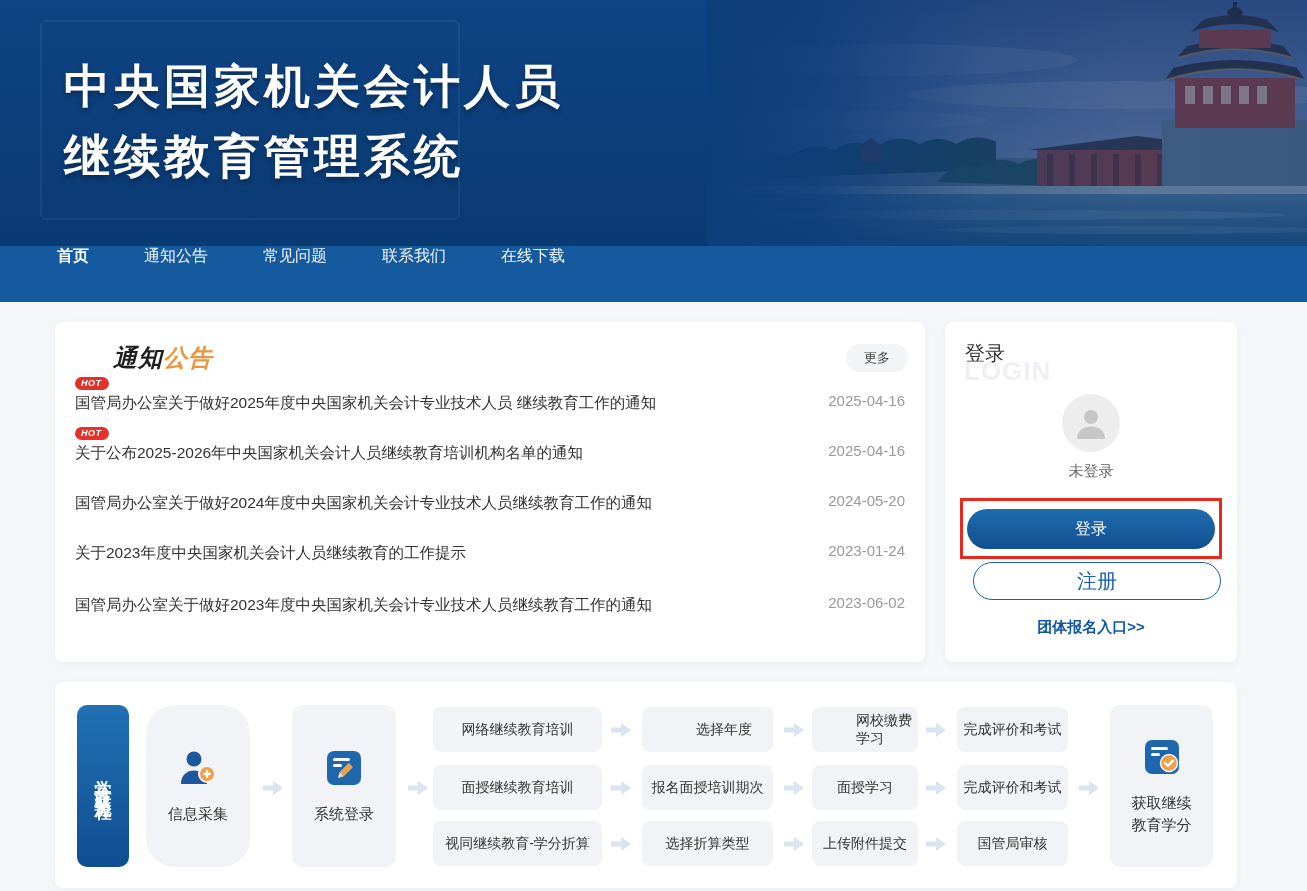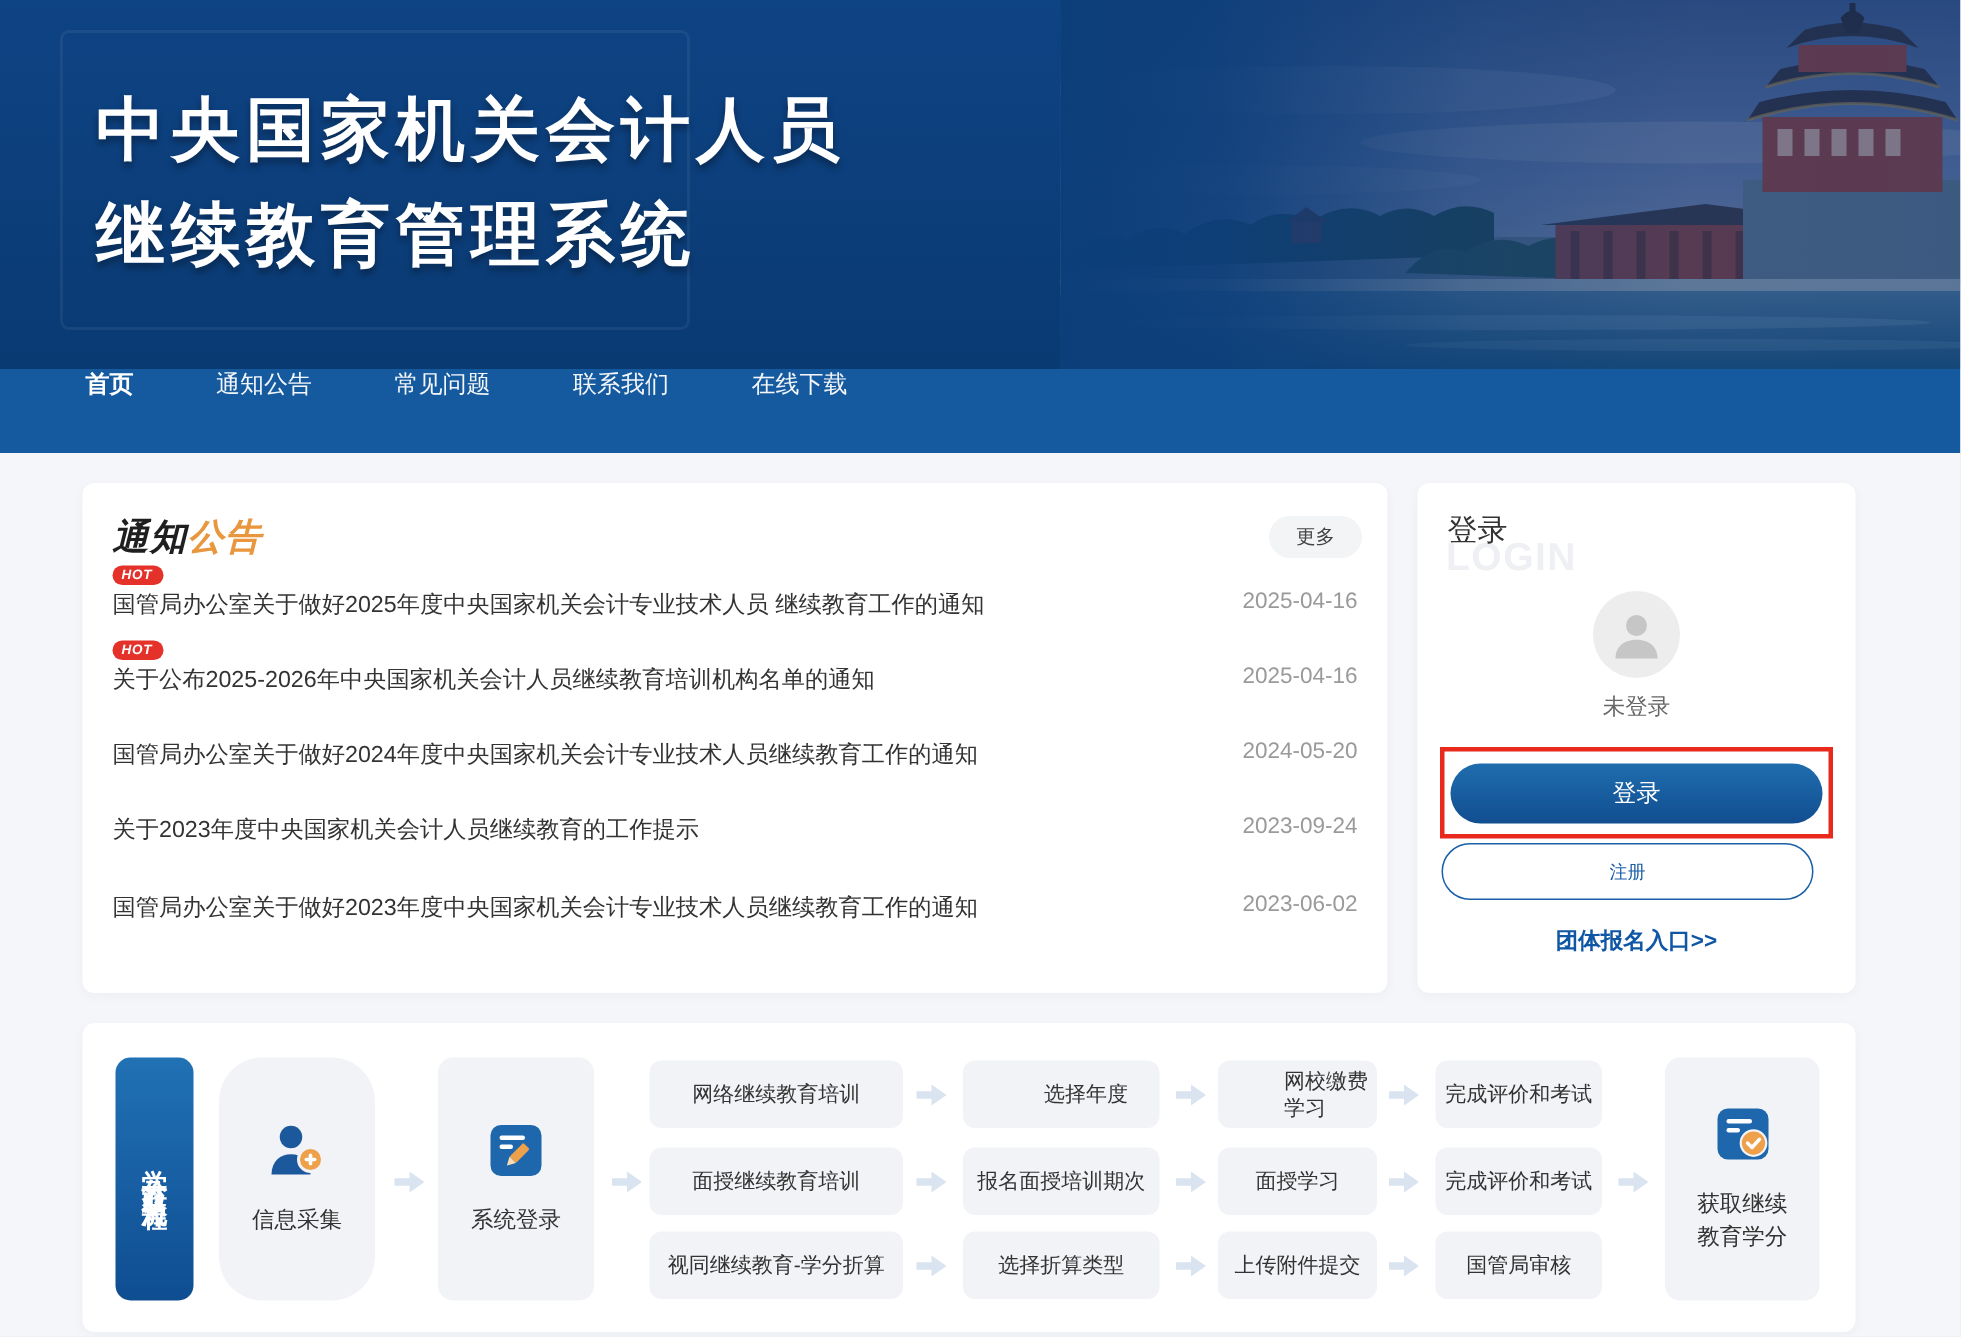--- a/index.html
+++ b/index.html
@@ -28,40 +28,40 @@
   .nav-item:nth-child(n+2){ margin-left:55px; }
 
   
   .card { position:absolute; background:#ffffff; border-radius:8px; box-shadow:0 2px 8px rgba(30,60,110,0.04); }
   .notice-card { left:55px; top:322px; width:870px; height:340px; }
   .login-card  { left:945px; top:322px; width:292px; height:340px; }
   .flow-card   { left:55px; top:682px; width:1182px; height:206px; }
 
   
   .notice-title { position:absolute; left:20px; top:20px; font-size:24px; font-weight:bold; font-style:italic; letter-spacing:1px; }
-  .notice-title .t1 { color:#1f1f1f; }
+  .notice-title .t1 { color:#1f1f1f;margin-left:38px; }
   .notice-title .t2 { color:#e8973f;text-align:center; }
   .more-pill { position:absolute; left:791px; top:22px; width:62px; height:28px; background:#f2f4f6;
             border-radius:14px; font-size:13px; color:#444; display:flex; align-items:center; justify-content:center; cursor:pointer; }
   .hot-badge { position:absolute; left:20px; display:inline-block; background:#e4322b; color:#fff;
             font-size:9px; font-weight:bold; font-style:italic; padding:1px 7px 2px 6px; border-radius:7px; letter-spacing:.5px; }
   .n-title { position:absolute; left:20px; font-size:15.5px; color:#333; max-width:700px; white-space:nowrap; cursor:pointer; }
   .n-date  { position:absolute; right:20px; font-size:15px; color:#9a9a9a; }
 
   
   .login-title { position:absolute; left:20px; top:18px; font-size:20px; color:#333; z-index:2; }
   .login-ghost { position:absolute; left:19px; top:34px; font-size:26px; font-weight:bold; color:#eef0f4; letter-spacing:1px; z-index:1; }
   .avatar { position:absolute; left:117px; top:72px; width:58px; height:58px; }
   .login-status { position:absolute; left:0; top:140px; width:100%; text-align:center; font-size:15px; color:#666; }
   .highlight-box { position:absolute; left:15px; top:176px; width:262px; height:61px; border:3px solid #e8291c; }
   .btn-login { position:absolute; left:22px; top:187px; width:248px; height:40px; border:none; border-radius:20px;
             background:linear-gradient(180deg,#1f6dae 0%,#114e90 100%); color:#fff; font-size:16px; cursor:pointer;
             font-family:inherit; }
-  .btn-register { position:absolute; left:16px; top:240px; width:248px; height:38px; background:#fff;
-            border:1.5px solid #1a5fa8; border-radius:19px; color:#1a5fa8; font-size:12px; cursor:pointer; font-family:inherit; }
+  .btn-register { position:absolute; left:28px; top:240px; width:248px; height:38px; background:#fff;
+            border:1.5px solid #1a5fa8; border-radius:19px; color:#1a5fa8; font-size:20px; cursor:pointer; font-family:inherit; }
   .group-link { position:absolute; left:0; top:296px; width:100%; text-align:center; font-size:15px; font-weight:bold; color:#0f56a5; cursor:pointer; }
 
   
   .flow-pill { position:absolute; left:22px; top:23px; width:52px; height:162px; border-radius:10px;
             background:linear-gradient(180deg,#2171b5 0%,#0f4d91 100%); display:flex; flex-direction:column; align-items:center; justify-content:center; }
   .flow-pill-text { writing-mode:vertical-rl; text-orientation:upright; color:#fff; font-weight:bold; font-size:17px; letter-spacing:5px; }
   .flow-pill-dash { width:13px; height:3px; background:rgba(255,255,255,.6); border-radius:2px; margin-top:8px; }
   .big-step { position:absolute; top:23px; height:162px; background:#f1f3f6; border-radius:10px;
             display:flex; flex-direction:column; align-items:center; justify-content:center; gap:11px; }
   .big-step .lbl { font-size:15px; color:#333; text-align:center; line-height:22px; }
@@ -164,21 +164,21 @@
     <div class="n-date" style="top:70px;">2025-04-16</div>
 
     <span class="hot-badge" style="top:105px;">HOT</span>
     <div class="n-title" style="top:121px;">关于公布2025-2026年中央国家机关会计人员继续教育培训机构名单的通知</div>
     <div class="n-date" style="top:120px;">2025-04-16</div>
 
     <div class="n-title" style="top:171px;">国管局办公室关于做好2024年度中央国家机关会计专业技术人员继续教育工作的通知</div>
     <div class="n-date" style="top:170px;">2024-05-20</div>
 
     <div class="n-title" style="top:221px;">关于2023年度中央国家机关会计人员继续教育的工作提示</div>
-    <div class="n-date" style="top:220px;">2023-09-24</div>
+    <div class="n-date" style="top:220px;">2023-01-24</div>
 
     <div class="n-title" style="top:273px;">国管局办公室关于做好2023年度中央国家机关会计专业技术人员继续教育工作的通知</div>
     <div class="n-date" style="top:272px;">2023-06-02</div>
   </section>
 
   <section class="card login-card">
     <div class="login-ghost">LOGIN</div>
     <div class="login-title">登录</div>
     <div class="avatar">
       <svg width="58" height="58" viewBox="0 0 58 58">

